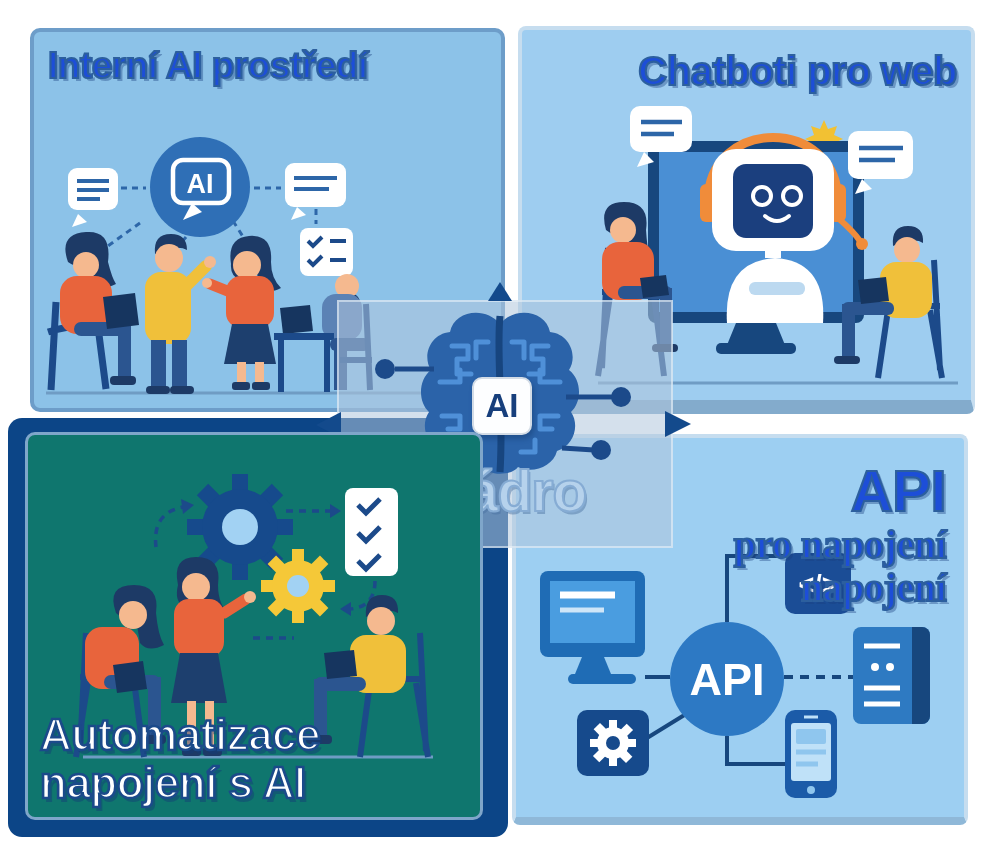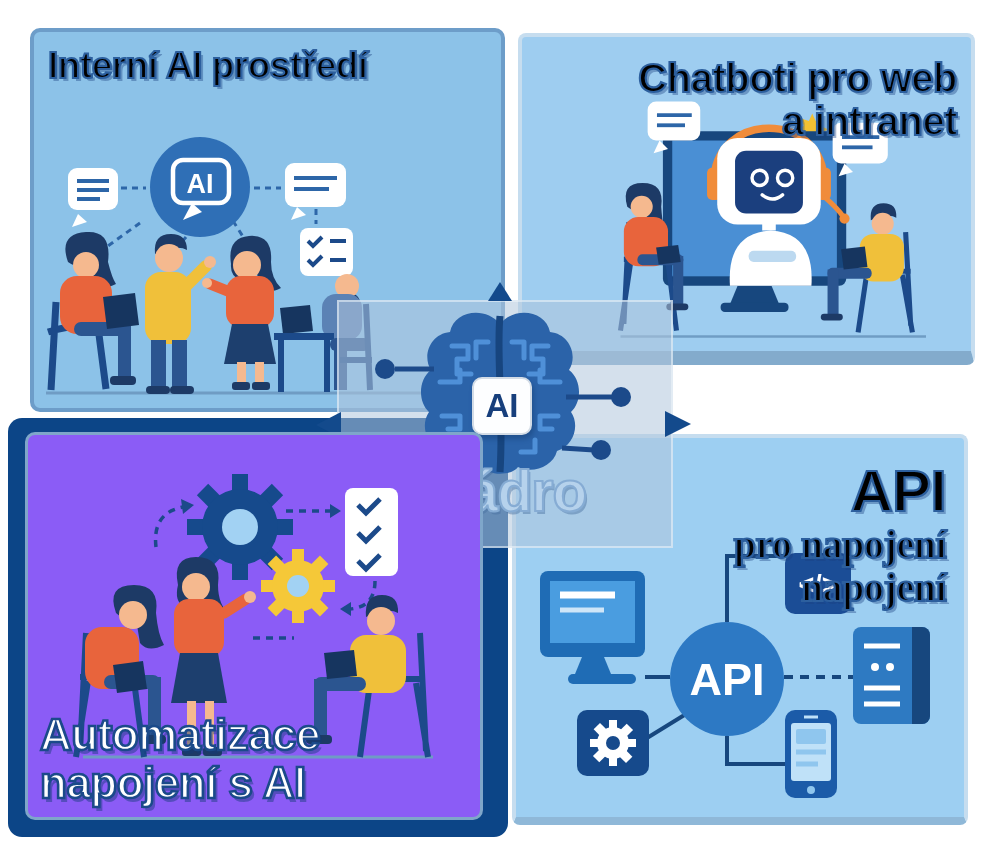--- a/index.html
+++ b/index.html
@@ -1,42 +1,42 @@
 <!DOCTYPE html>
 <html><head>
 <meta charset="utf-8">
 <style>
   html,body{margin:0;padding:0;background:#fff;}
   #stage{position:relative;width:1000px;height:850px;background:#fff;overflow:hidden;
          font-family:"Liberation Sans",sans-serif;}
   .panel{position:absolute;box-sizing:border-box;}
   #panel-team{left:30px;top:28px;width:475px;height:384px;background:#8cc2e8;
     border:4px solid #6d9dc9;border-radius:10px;z-index:2;}
-  #panel-chat{left:518px;top:33px;width:457px;height:332px;background:#9ecdf0;
+  #panel-chat{left:518px;top:26px;width:457px;height:388px;background:#9ecdf0;
     border:4px solid #c6ddef;border-bottom:14px solid #83abcc;border-radius:8px;z-index:2;}
   #panel-api{left:512px;top:434px;width:456px;height:391px;background:#9dcff2;
     border:4px solid #c6ddef;border-bottom:8px solid #8fb8d8;border-radius:8px;z-index:2;}
   #frame-auto{position:absolute;left:8px;top:418px;width:500px;height:419px;
     background:#0c4587;border-radius:14px;z-index:3;}
-  #panel-auto{left:25px;top:432px;width:458px;height:388px;background:#8b5cf6;
+  #panel-auto{left:25px;top:432px;width:458px;height:388px;background:#0f766e;
     border:3px solid #7fa6ca;border-radius:10px;z-index:6;}
   #center-square{position:absolute;left:337px;top:300px;width:336px;height:248px;
     background:rgba(176,198,220,.55);border:2px solid rgba(238,246,252,.55);
     box-sizing:border-box;z-index:4;}
   #center-art{position:absolute;left:300px;top:260px;width:420px;height:300px;z-index:5;}
   #ai-chip{position:absolute;left:472px;top:377px;width:60px;height:58px;background:#fdfeff;
     border:2px solid #d3dce6;border-radius:10px;box-sizing:border-box;z-index:5;
     display:flex;align-items:center;justify-content:center;
     box-shadow:2px 4px 5px rgba(15,50,95,.35);color:#173f7c;font-size:33px;font-weight:bold;}
   #jadro{position:absolute;left:452px;top:458px;z-index:5;font-size:57px;font-weight:bold;
     color:#b6d2ec;-webkit-text-stroke:2.2px #86acd4;letter-spacing:-1px;
     text-shadow:2px 3px 0 rgba(70,110,160,.45);}
   .art{position:absolute;left:0;top:0;width:100%;height:100%;}
   .title{position:absolute;font-weight:bold;line-height:1.08;letter-spacing:-0.5px;
-    color:#000000;-webkit-text-stroke:2.2px #2c5f9e;text-shadow:3px 3px 0 rgba(27,63,126,.38);
+    color:#1d4ed8;-webkit-text-stroke:2.2px #2c5f9e;text-shadow:3px 3px 0 rgba(27,63,126,.38);
     white-space:nowrap;z-index:3;}
   .t-team{left:14px;top:14px;font-size:37px;}
   .t-chat{right:14px;top:20px;font-size:40px;text-align:right;}
   .t-auto{left:12px;top:276px;font-size:44px;color:#ffffff;
     -webkit-text-stroke:2.6px #1b4a8a;text-shadow:3px 4px 0 rgba(20,60,120,.45);}
   .t-api{right:18px;top:22px;text-align:right;z-index:4;}
   .t-api .big{font-size:58px;}
   .t-api .small{font-size:40px;font-family:Liberation Serif, serif;}
 </style>
 </head>
@@ -211,21 +211,20 @@
         <circle cx="385" cy="220" r="13" fill="#f5b98f"></circle>
         <rect x="358" y="232" width="52" height="56" rx="16" fill="#f0c03a"></rect>
         <rect x="320" y="272" width="52" height="13" rx="6" fill="#2b5590"></rect>
         <rect x="320" y="274" width="13" height="58" fill="#2b5590"></rect>
         <rect x="312" y="326" width="26" height="8" rx="4" fill="#1d3a66"></rect>
         <path d="M336,250 l28,-3 l3,24 l-28,3 z" fill="#16355f"></path>
       </g>
     </svg>
     <div class="title t-chat">
       <div>Chatboti pro web</div>
-      <div>a intranet</div>
     </div>
   </section>
 
   <section class="panel" id="panel-api">
     <svg class="art" viewBox="0 0 448 379">
 
       <g stroke="#17477e" stroke-width="4" fill="none">
         <path d="M129,239 H154"></path>
         <path d="M211,184 V118 H269"></path>
         <path d="M268,239 H337" stroke-dasharray="9 7"></path>

